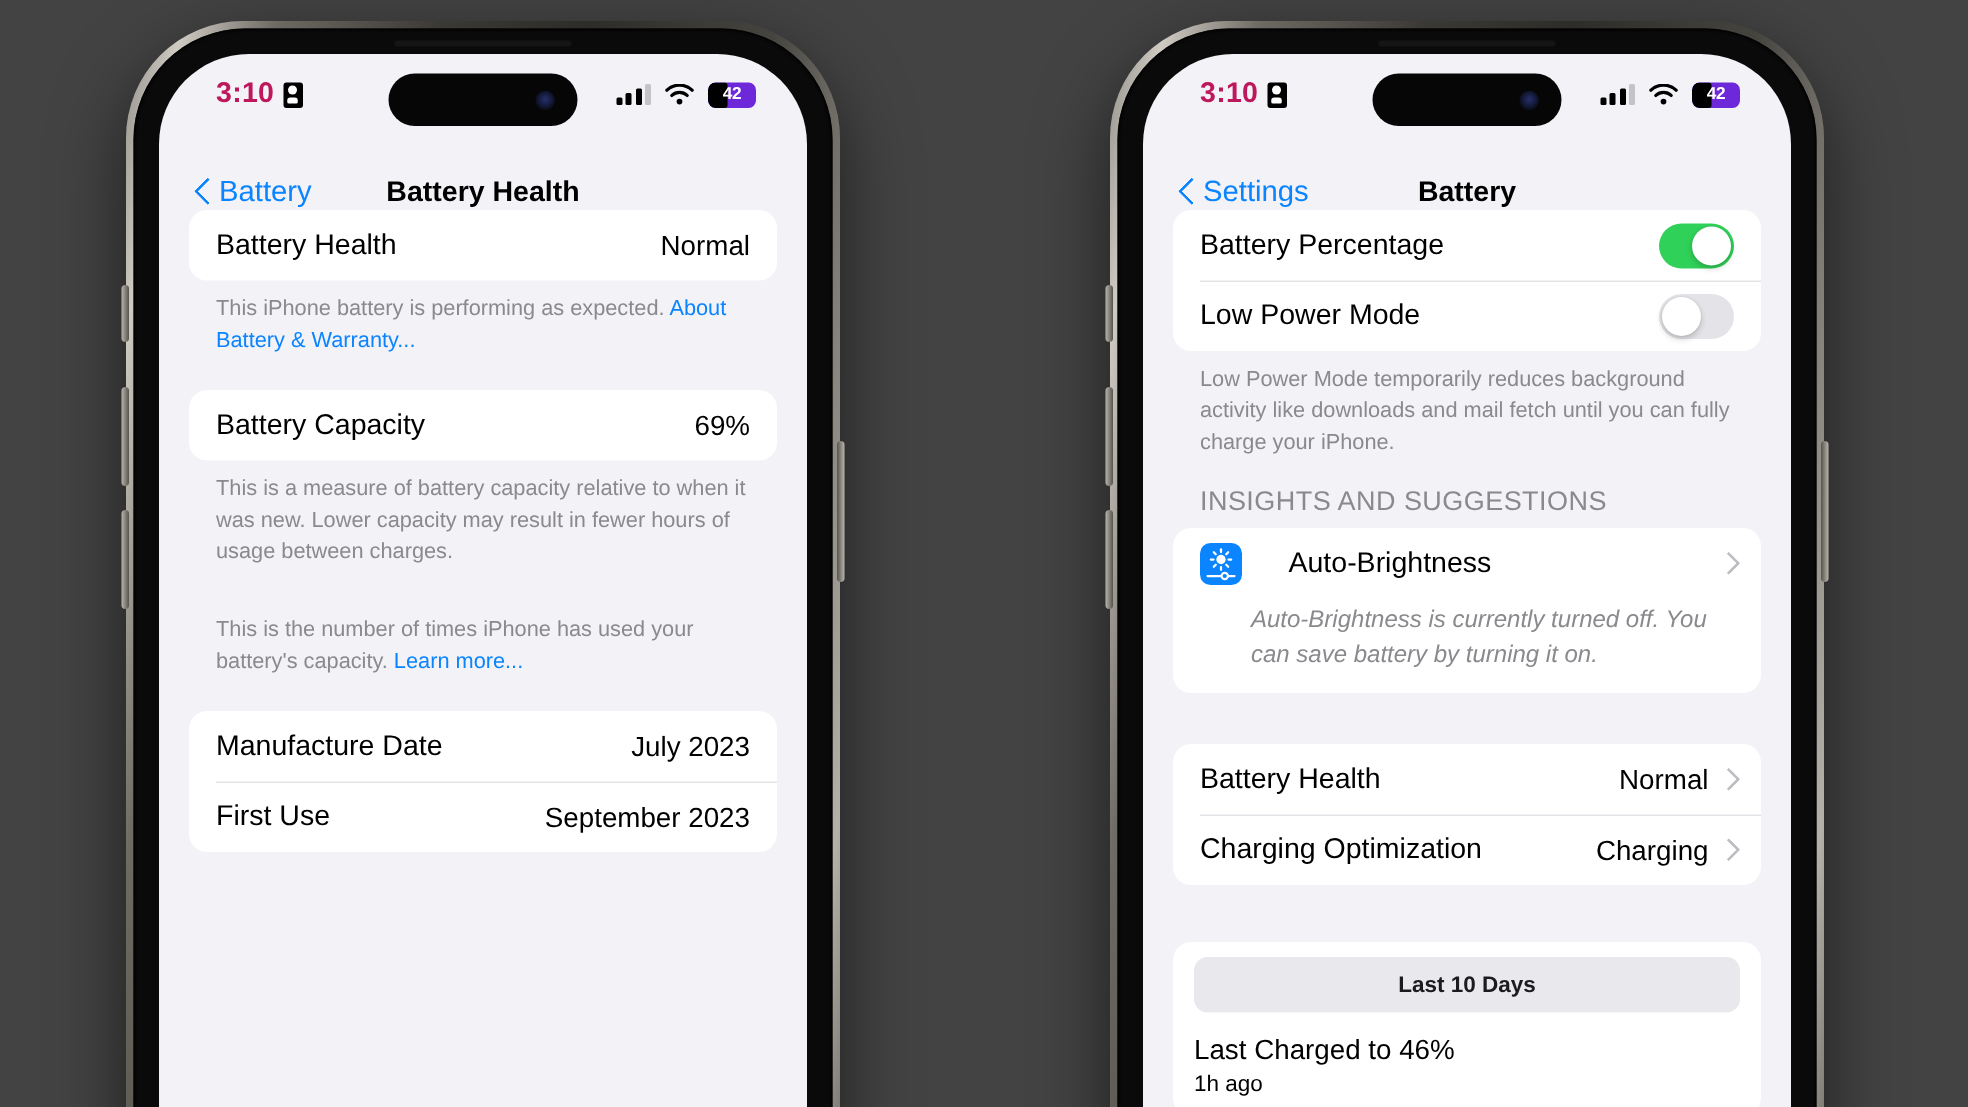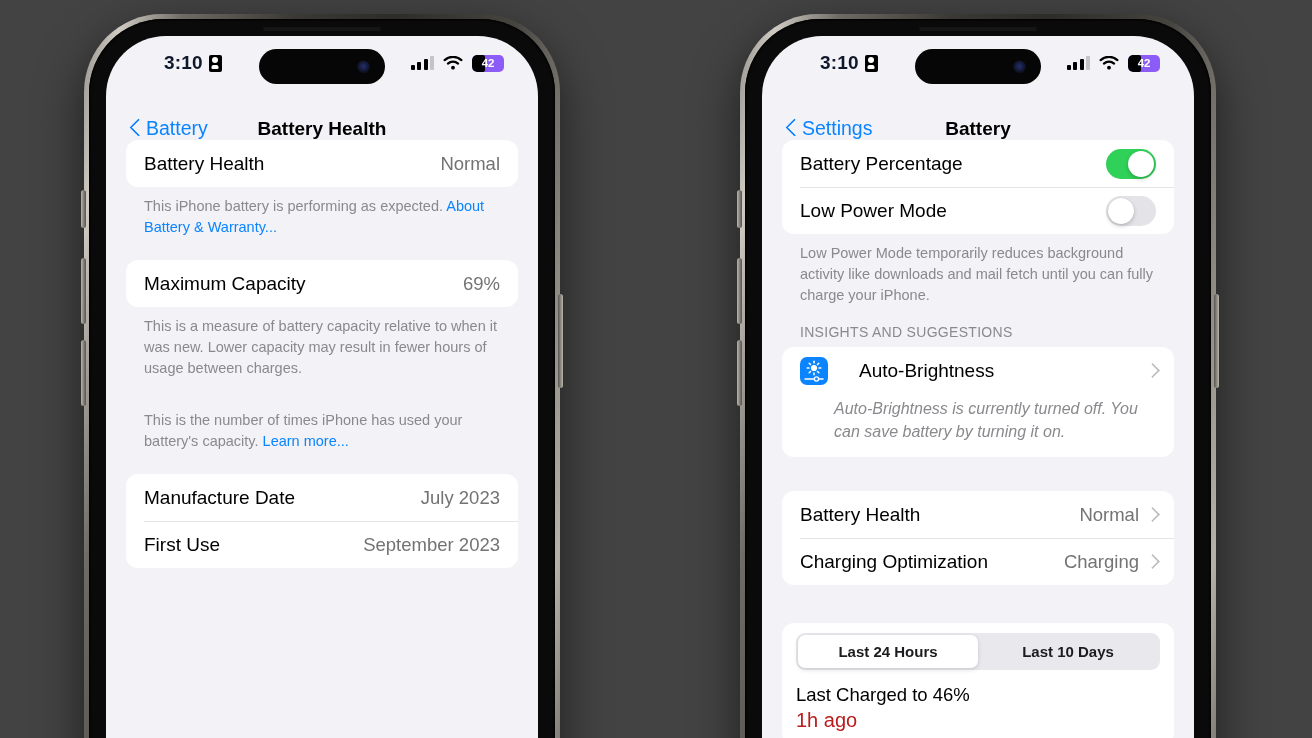--- a/index.html
+++ b/index.html
@@ -50,35 +50,35 @@
   .speaker{
     position:absolute;left:50%;transform:translateX(-50%);top:8px;
     width:118px;height:4px;border-radius:3px;background:#151515;
   }
 
   
   .statusbar{
     position:relative;height:54px;display:flex;align-items:center;
     justify-content:space-between;padding:0 34px 0 38px;box-sizing:border-box;
   }
-  .sb-time{display:flex;align-items:center;gap:6px;font-size:19px;font-weight:bold;color:#0f172a;letter-spacing:.2px;margin-left:20px;}
+  .sb-time{display:flex;align-items:center;gap:6px;font-size:19px;font-weight:bold;color:#be185d;letter-spacing:.2px;}
   .sb-lockicon{width:13px;height:17px;background:#000;border-radius:2px;position:relative;}
   .sb-lockicon::before{content:"";position:absolute;left:50%;top:2.5px;transform:translateX(-50%);
     width:6px;height:6px;border-radius:50%;background:#fff;}
   .sb-lockicon::after{content:"";position:absolute;left:50%;bottom:2.5px;transform:translateX(-50%);
     width:7px;height:4px;border-radius:2px 2px 1px 1px;background:#fff;}
   .sb-right{display:flex;align-items:center;gap:9px;}
   .bars{display:flex;align-items:flex-end;gap:2.5px;height:14px;}
   .bars i{display:block;width:4px;background:#000;border-radius:1px;}
   .bars i:nth-child(1){height:5px;}
   .bars i:nth-child(2){height:8px;}
   .bars i:nth-child(3){height:11px;}
   .bars i:nth-child(4){height:14px;background:#c3c3c8;}
   .wifi{width:20px;height:15px;position:relative;}
-  .batt{position:relative;width:32px;height:17px;border-radius:5px;background:#8b5cf6;overflow:hidden;text-align:right;}
+  .batt{position:relative;width:32px;height:17px;border-radius:5px;background:#6d28d9;overflow:hidden;text-align:right;}
   .batt-fill{position:absolute;left:0;top:0;bottom:0;width:42%;background:#000;border-radius:5px 2px 2px 5px;}
   .batt-num{position:absolute;inset:0;display:flex;align-items:center;justify-content:center;
     font-size:11.5px;font-weight:bold;color:#fff;letter-spacing:-.2px;}
 
   
   .island{
     position:absolute;left:50%;transform:translateX(-50%);top:13px;
     width:126px;height:35px;border-radius:20px;background:#060606;
   }
   .island .cam{position:absolute;right:15px;top:50%;transform:translateY(-50%);
@@ -95,52 +95,52 @@
   .nav-title{position:absolute;left:0;right:0;text-align:center;font-size:19px;font-weight:bold;color:#000;pointer-events:none;}
 
   
   .content{position:absolute;left:0;right:0;top:104px;bottom:0;overflow:hidden;padding:0 20px;box-sizing:border-box;}
   .card{background:#fff;border-radius:12px;overflow:hidden;}
   .row{display:flex;align-items:center;justify-content:space-between;
     padding:0 18px;height:47px;box-sizing:border-box;}
   .row + .row{position:relative;}
   .row + .row::before{content:"";position:absolute;left:18px;right:0;top:0;height:1px;background:#e4e4e8;}
   .row-label{font-size:19px;color:#000;}
-  .row-value{font-size:18.5px;color:#737373;text-align:right;}
+  .row-value{font-size:18.5px;color:#000000;text-align:right;}
   .row-right{display:flex;align-items:center;gap:8px;}
   .dis-chev{width:9px;height:15px;position:relative;color:#bdbdc2;flex:none;}
   .dis-chev::before{content:"";position:absolute;left:0;top:2px;width:9px;height:9px;
     border-right:2.4px solid currentColor;border-top:2.4px solid currentColor;
     transform:rotate(45deg);border-radius:1px;}
 
   .footnote{font-size:14.5px;line-height:1.45;color:#8a8a8e;padding:9px 18px 0 18px;}
   .footnote a{color:#0a84ff;text-decoration:none;}
 
   .toggle{width:50px;height:30px;border-radius:16px;position:relative;flex:none;}
   .toggle .knob{position:absolute;top:2px;width:26px;height:26px;border-radius:50%;
     background:#fff;box-shadow:0 2px 4px rgba(0,0,0,.2),0 0 1px rgba(0,0,0,.15);}
   .toggle.on{background:#30d158;}
   .toggle.on .knob{right:2px;}
   .toggle.off{background:#e3e3e8;}
   .toggle.off .knob{left:2px;}
 
-  .section-head{font-size:14px;color:#8a8a8e;letter-spacing:.3px;padding:18px 18px 7px 18px;text-transform:uppercase;}
+  .section-head{font-size:18px;color:#8a8a8e;letter-spacing:.3px;padding:18px 18px 7px 18px;text-transform:uppercase;}
 
   .ins-row{display:flex;align-items:center;gap:31px;padding:0 18px;height:47px;box-sizing:border-box;}
   .ins-icon{width:28px;height:28px;border-radius:7px;background:#0a84ff;position:relative;flex:none;}
   .ins-label{font-size:19px;color:#000;flex:1;}
   .ins-body{font-size:16px;line-height:1.42;color:#8a8a8e;padding:4px 18px 14px 52px;font-style:italic;}
 
   .seg{display:flex;background:#e9e9ed;border-radius:9px;padding:2px;margin:10px 14px 0 14px;}
   .seg-item{flex:1;text-align:center;font-size:15px;font-weight:bold;color:#1c1c1e;
     padding:8px 0;border-radius:7px;}
   .seg-item.active{background:#fff;box-shadow:0 2px 5px rgba(0,0,0,.12),0 0 1px rgba(0,0,0,.12);}
   .charge-block{padding:14px 14px 12px 14px;border-bottom:1px solid #e8e8ec;}
   .charge-title{font-size:18.5px;color:#000;}
-  .charge-sub{font-size:20px;color:#b91c1c;margin-top:3px;}
+  .charge-sub{font-size:15px;color:#000000;margin-top:3px;}
   .spacer12{height:12px;}
   .spacer16{height:16px;}
   .spacer22{height:22px;}
 </style>
 </head>
 <body>
 
 <div class="stage">
 
   <div class="phone left">
@@ -201,21 +201,21 @@
               </div>
             </div>
             <div class="footnote">
               <span>This iPhone battery is performing as expected. </span><a href="#">About Battery &amp; Warranty...</a>
             </div>
 
             <div class="spacer22"></div>
 
             <div class="card">
               <div class="row">
-                <span class="row-label">Maximum Capacity</span>
+                <span class="row-label">Battery Capacity</span>
                 <span class="row-value">69%</span>
               </div>
             </div>
             <div class="footnote">This is a measure of battery capacity relative to when it was new. Lower capacity may result in fewer hours of usage between charges.</div>
 
             <div class="spacer22"></div>
 
             <div class="footnote">
               <span>This is the number of times iPhone has used your battery's capacity. </span><a href="#">Learn more...</a>
             </div>
@@ -351,21 +351,20 @@
                   <span class="dis-chev"></span>
                 </span>
               </div>
             </div>
 
             <div class="spacer22"></div>
             <div class="spacer16"></div>
 
             <div class="card">
               <div class="seg">
-                <div class="seg-item active">Last 24 Hours</div>
                 <div class="seg-item">Last 10 Days</div>
               </div>
               <div class="charge-block">
                 <div class="charge-title">Last Charged to 46%</div>
                 <div class="charge-sub">1h ago</div>
               </div>
             </div>
 
           </div>
         </div>

